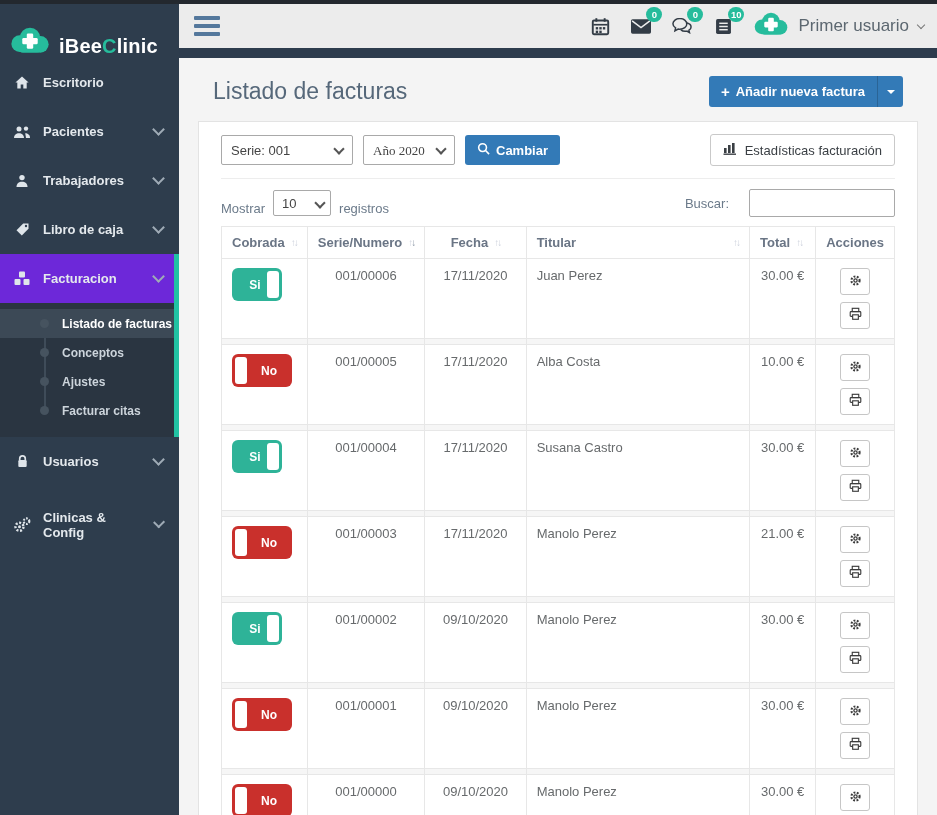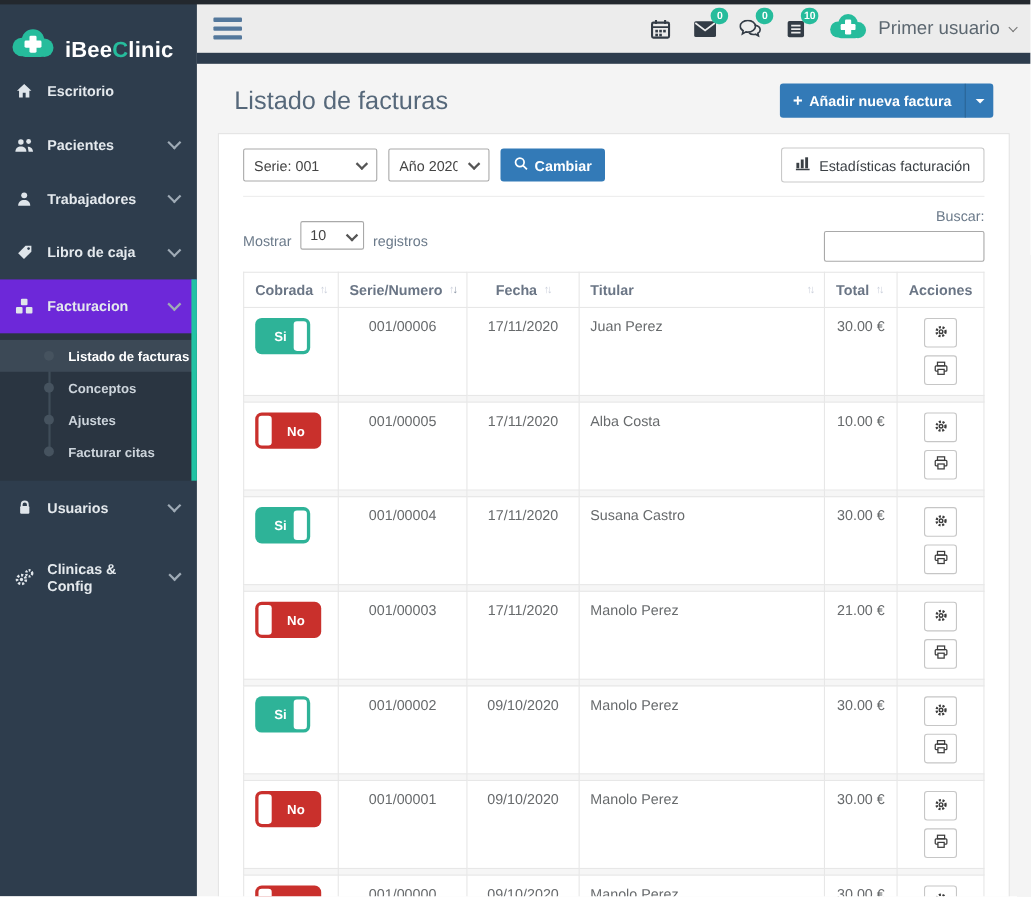--- a/index.html
+++ b/index.html
@@ -57,34 +57,34 @@
   .card{margin:0 19px;background:#fff;border:1px solid #e3e3e3;padding:12px 22px 16px;}
   .filter-row{display:flex;align-items:center;justify-content:space-between;padding-bottom:12px;
     border-bottom:1px solid #ededed;}
   .filter-left{display:flex;align-items:center;gap:10px;}
   .select-wrap{position:relative;display:inline-block;}
   .select-wrap select{appearance:none;-webkit-appearance:none;-moz-appearance:none;border:1px solid #a9a9a9;
     border-radius:2px;height:30px;font-size:13px;color:#444;background:#fff;padding:0 28px 0 9px;
     font-family:"Liberation Sans",sans-serif;}
   .select-wrap::after{content:'';position:absolute;right:10px;top:10px;width:6px;height:6px;
     border-right:2px solid #555;border-bottom:2px solid #555;transform:rotate(45deg);pointer-events:none;}
-  .sel-serie select{width:122px;}
-  .sel-anio select{width:92px;}
+  .sel-serie select{width:132px;}
+  .sel-anio select{width:92px;font-family:Liberation Serif, serif;}
   .btn-cambiar{display:flex;align-items:center;gap:6px;background:#337ab7;color:#fff;font-size:13px;
     font-weight:bold;height:30px;border:none;border-radius:3px;padding:0 12px;cursor:pointer;
     font-family:"Liberation Sans",sans-serif;}
   .btn-stats{display:flex;align-items:center;gap:8px;background:#fff;border:1px solid #c9c9c9;border-radius:3px;
     height:32px;padding:0 12px;font-size:13px;color:#3a3f44;cursor:pointer;font-family:"Liberation Sans",sans-serif;}
 
   .toolbar-row{display:flex;align-items:center;justify-content:space-between;margin:10px 0 9px;
     font-size:13px;color:#6b7a8a;}
   .toolbar-left{display:flex;align-items:flex-end;gap:8px;}
   .sel-show select{width:58px;height:26px;padding:0 20px 0 8px;}
   .sel-show.select-wrap::after{top:9px;right:7px;}
-  .toolbar-right{display:flex;align-items:flex-end;gap:6px;flex-direction:column;}
+  .toolbar-right{display:flex;align-items:center;gap:20px;}
   .search-input{width:132px;height:26px;border:1px solid #a9a9a9;border-radius:2px;padding:0 6px;
     font-size:13px;font-family:"Liberation Sans",sans-serif;}
 
   
   table.factura-table{width:100%;border-collapse:collapse;border-bottom:2px solid #dcdcdc;}
   .factura-table th,.factura-table td{border:1px solid #e7e7e7;}
   .factura-table th{height:31px;font-size:13px;color:#6a7585;padding:0 10px;text-align:center;background:#fff;}
   .th-inner{display:flex;align-items:center;gap:6px;}
   .th-center .th-inner{justify-content:center;}
   .th-between .th-inner{justify-content:space-between;}

